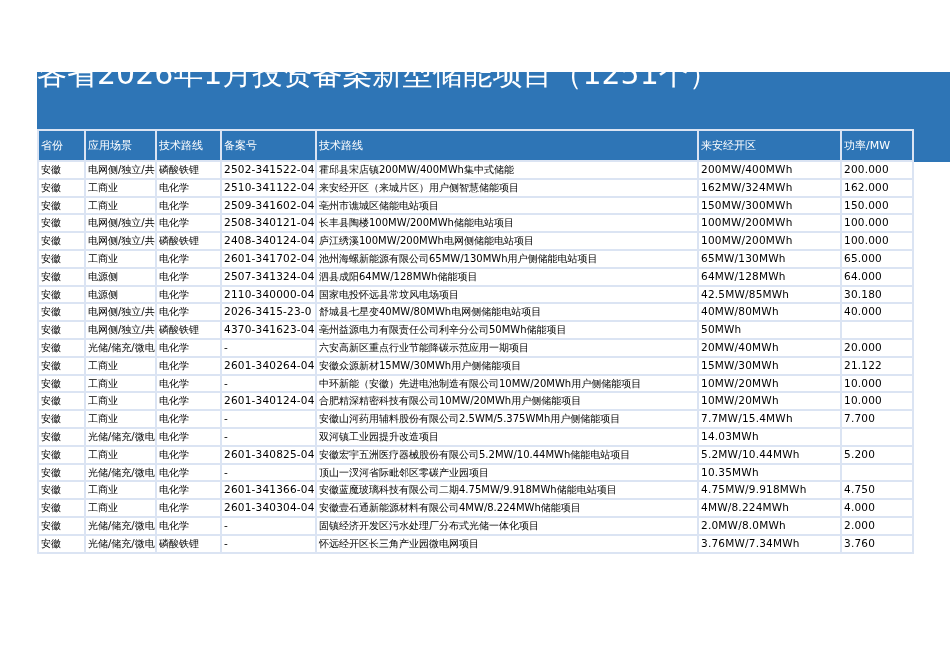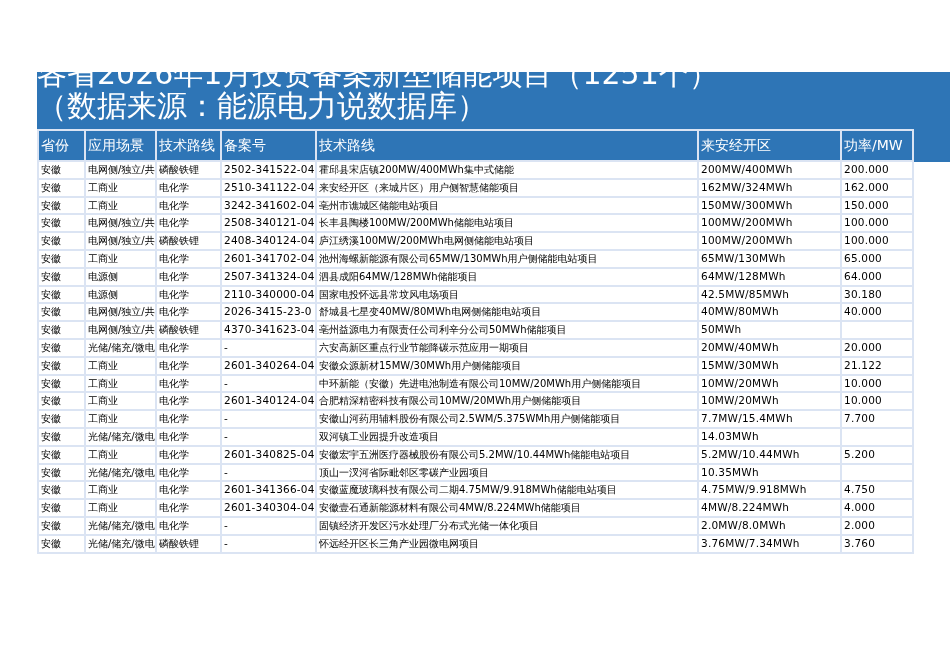--- a/index.html
+++ b/index.html
@@ -6,32 +6,31 @@
   body { width:950px; height:672px; position:relative; overflow:hidden;
          font-family:"DejaVu Sans","Liberation Sans",sans-serif; }
   .banner { position:absolute; left:37px; top:72px; width:875px; height:90px; background:#2e75b6; overflow:hidden; }
   .banner-ext { position:absolute; left:912px; top:72px; width:38px; height:90px; background:#2e75b6; }
   .title { position:absolute; left:37px; top:58px; width:913px; height:72px; overflow:hidden; color:#ffffff;
            font-size:30px; line-height:32px; white-space:nowrap; }
   .title .l1 { display:block; }
   .title .l2 { display:block; }
   table { position:absolute; left:37px; top:129px; border-collapse:collapse; table-layout:fixed; width:875px; }
   th, td { border:2px solid #dbe4f3; padding:0 0 0 2px; overflow:hidden; white-space:nowrap; text-align:left; }
-  th { background:#2e75b6; color:#ffffff; font-weight:normal; font-size:14px; height:29px;margin-left:12px; }
+  th { background:#2e75b6; color:#ffffff; font-weight:normal; font-size:11px; height:29px;margin-left:12px; }
   td { background:#ffffff; color:#000000; font-size:10px; height:15.8px; line-height:15.8px; }
   td.mono { font-size:10.5px; letter-spacing:0.2px; }
 </style>
 </head>
 <body>
 
 <div class="banner"></div>
 <div class="banner-ext"></div>
 <div class="title">
   <span class="l1">各省2026年1月投资备案新型储能项目（1251个）</span>
-  <span class="l2">（数据来源：能源电力说数据库）</span>
 </div>
 
 <table>
   <colgroup>
     <col style="width:47px">
       <col style="width:71px">
       <col style="width:65px">
       <col style="width:95px">
     <col style="width:382px">
       <col style="width:143px">
@@ -64,21 +63,21 @@
         <td>电化学</td>
         <td class="mono">2510-341122-04</td>
         <td>来安经开区（来城片区）用户侧智慧储能项目</td>
         <td class="mono">162MW/324MWh</td>
         <td class="mono">162.000</td>
       </tr>
       <tr>
         <td>安徽</td>
         <td>工商业</td>
         <td>电化学</td>
-        <td class="mono">3242-341602-04</td>
+        <td class="mono">2509-341602-04</td>
         <td>亳州市谯城区储能电站项目</td>
         <td class="mono">150MW/300MWh</td>
         <td class="mono">150.000</td>
       </tr>
       <tr>
         <td>安徽</td>
         <td>电网侧/独立/共享</td>
         <td>电化学</td>
         <td class="mono">2508-340121-04</td>
         <td>长丰县陶楼100MW/200MWh储能电站项目</td>

